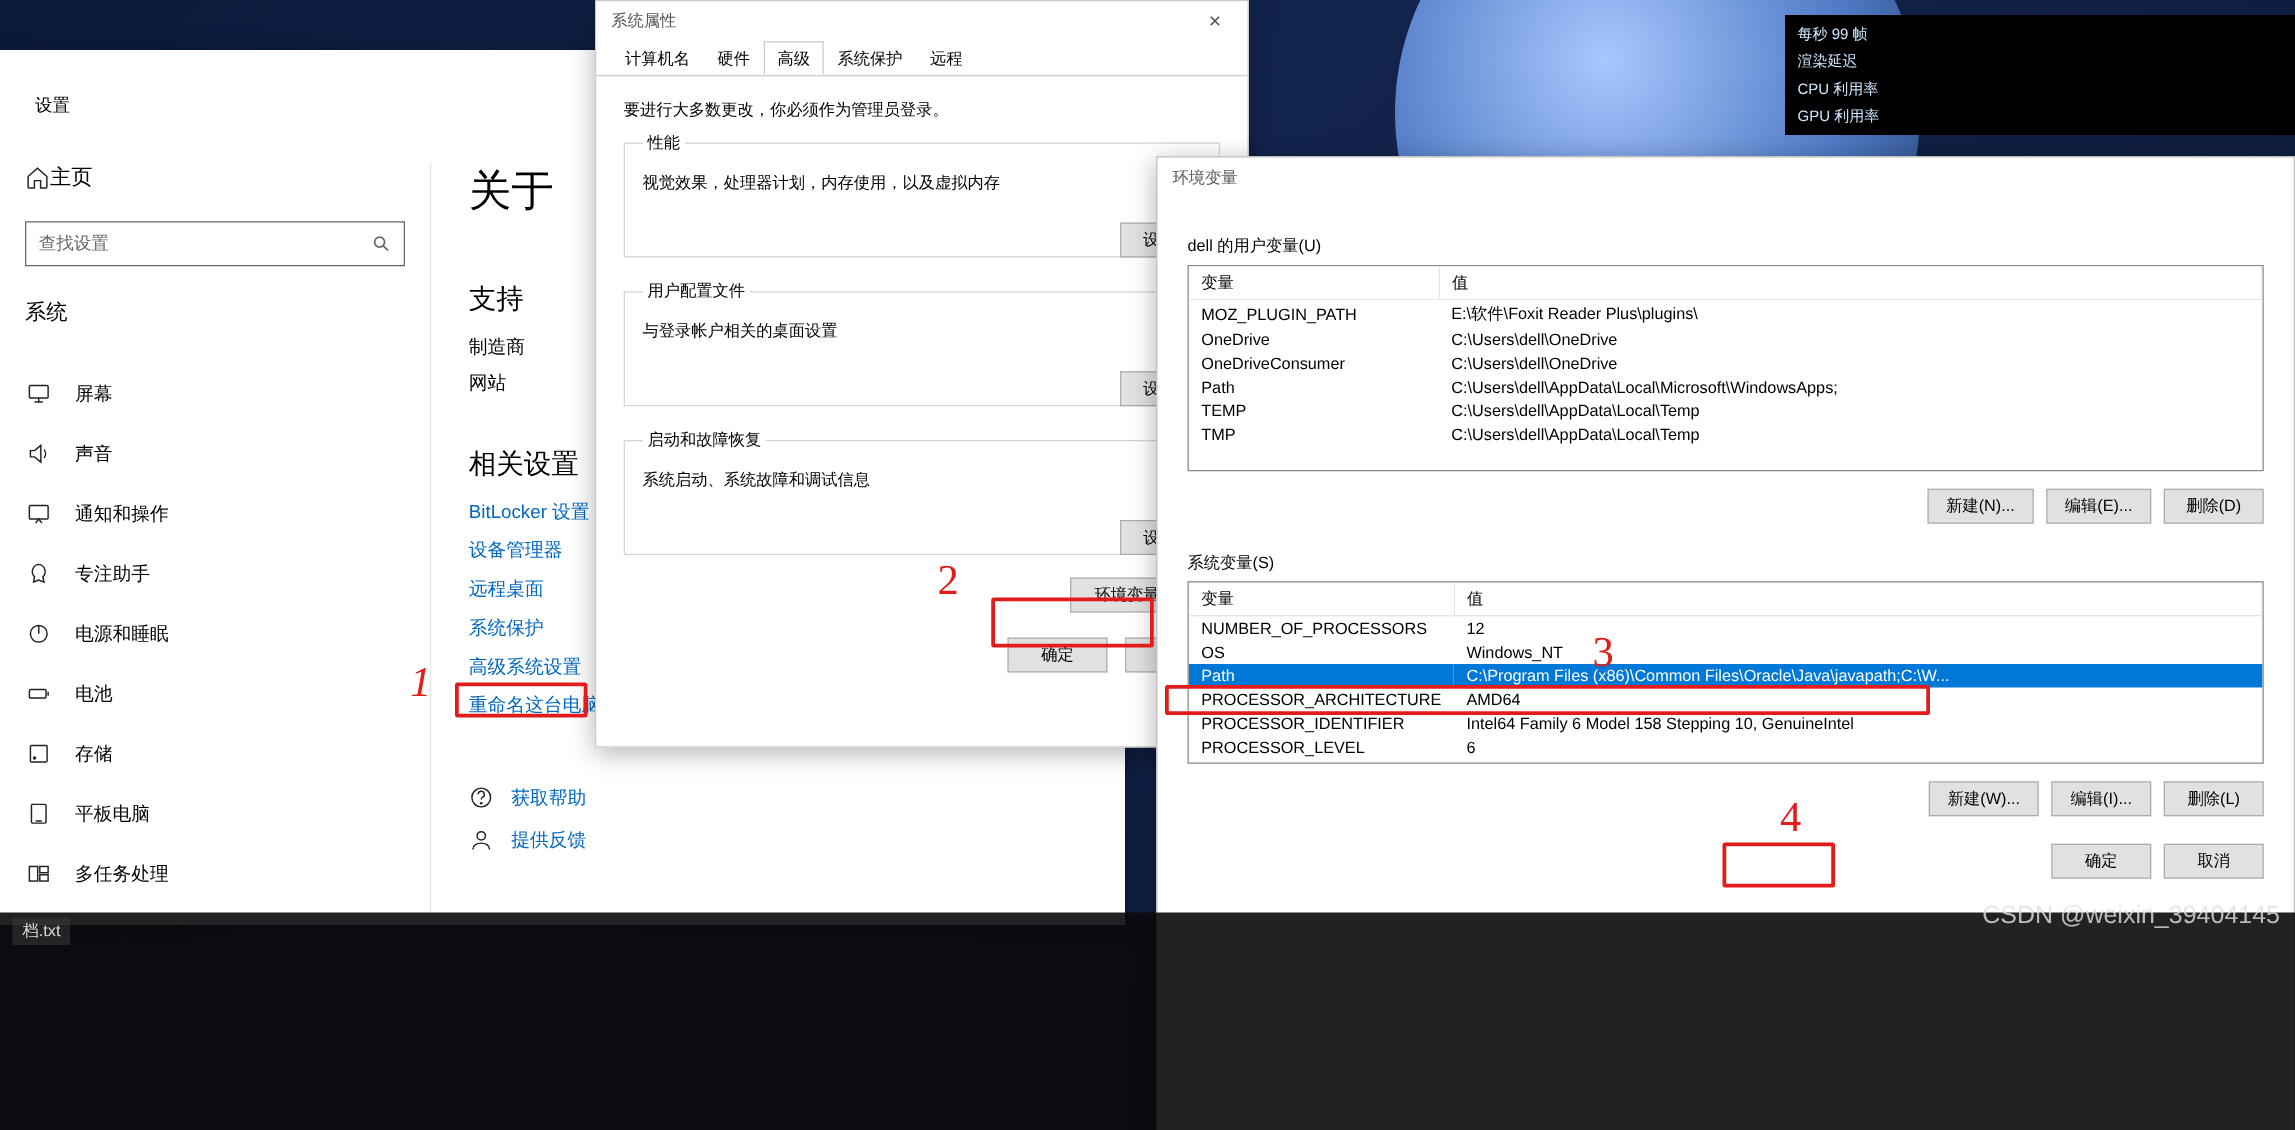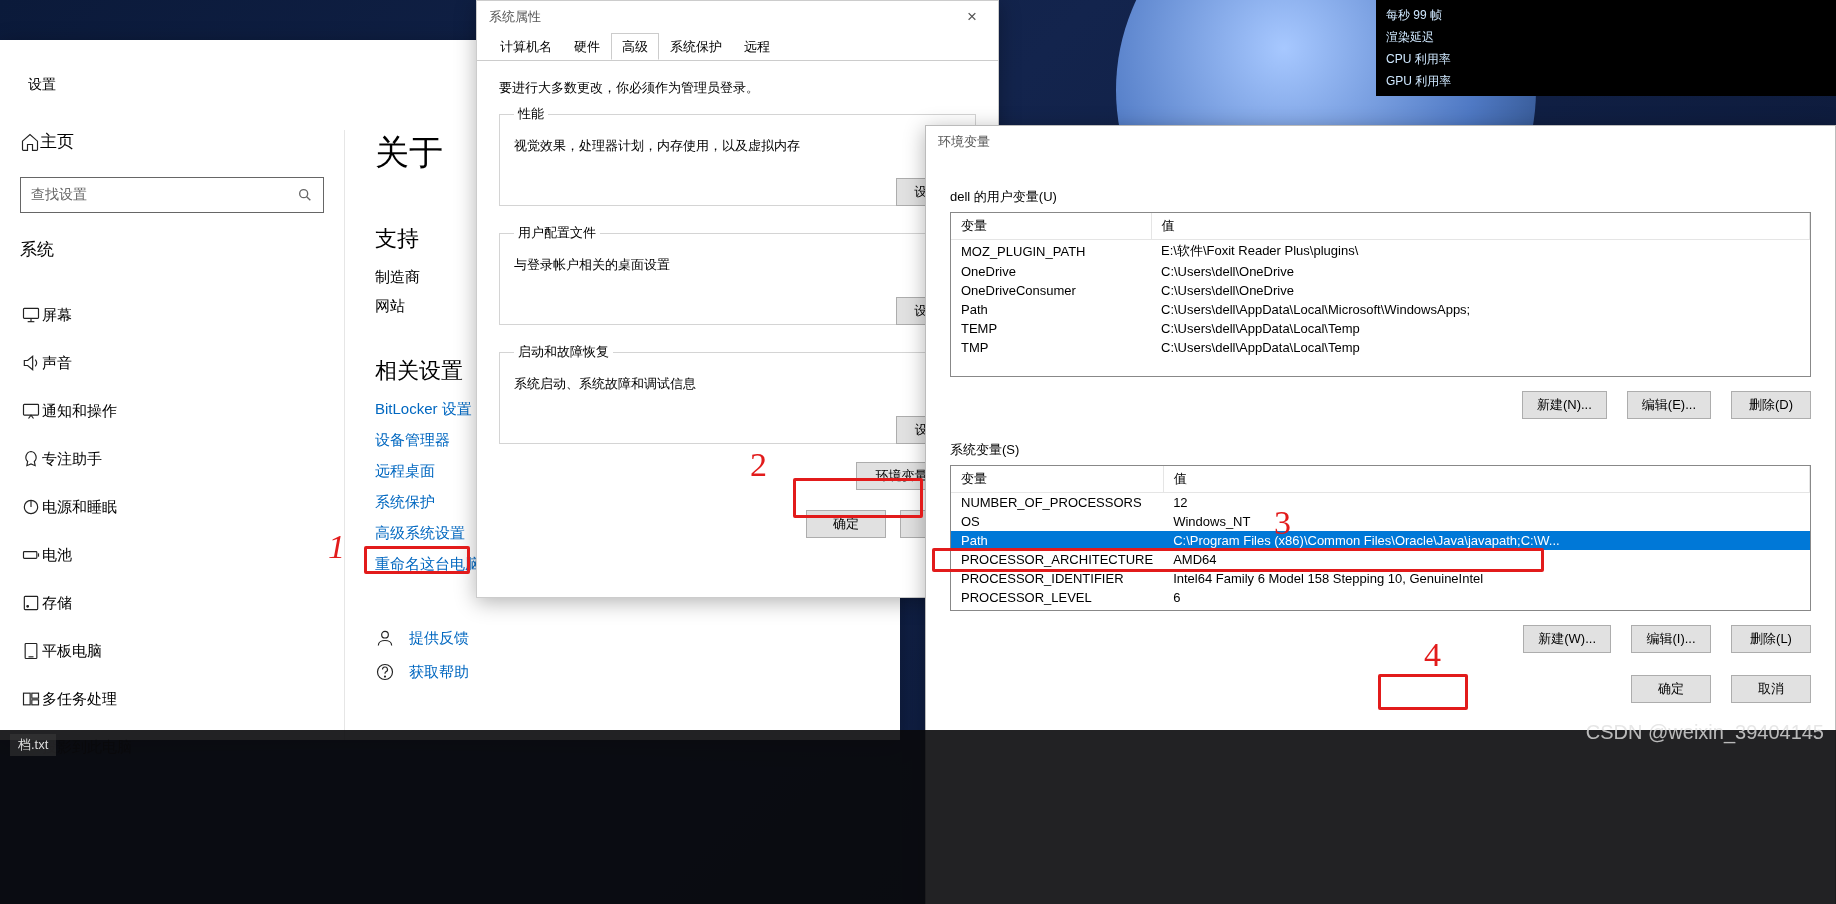--- a/index.html
+++ b/index.html
@@ -3,33 +3,33 @@
 <meta charset="utf-8">
 <style>
 * { margin:0; padding:0; box-sizing:border-box; font-family:"Microsoft YaHei","Segoe UI",sans-serif; }
 body { width:1836px; height:904px; background:#000; position:relative; overflow:hidden; font-size:14px; color:#000; }
 
 
 .desktop { position:absolute; inset:0; background:linear-gradient(135deg,#0b1a3a 0%,#13244d 40%,#0a1530 100%); }
 .desktop::after{content:"";position:absolute;top:-120px;right:300px;width:420px;height:420px;border-radius:50%;background:radial-gradient(circle at 40% 40%,#a7c8ff 0%,#4f79c4 55%,#1b355f 100%);filter:blur(.5px);}
 .taskbar { position:absolute; left:0; right:0; bottom:0; top:730px; background:rgba(10,10,12,.9); color:#fff; font-size:13px; padding:4px 10px; display:flex; align-items:flex-start; gap:40px; }
 .taskbar .file { background:rgba(60,60,60,.5); padding:2px 8px; color:#ddd;}
-.perf-overlay{position:absolute;top:0;right:0;width:460px;background:rgba(0,0,0,1);color:#cfe8ff;font-size:12px;padding:4px 10px;line-height:22px;text-align:left;}
+.perf-overlay{position:absolute;top:12px;right:0;width:408px;background:rgba(0,0,0,1);color:#cfe8ff;font-size:12px;padding:4px 10px;line-height:22px;text-align:left;}
 
 
 .win { position:absolute; background:#fff; border:1px solid #ccc; box-shadow:0 4px 20px rgba(0,0,0,.3); }
 .settings { left:0; top:40px; width:900px; height:700px; border:none; }
 .settings-header{height:90px;padding-left:28px;display:flex;align-items:center;font-size:14px;}
 .settings-body{display:flex;height:calc(100% - 90px);}
 .side{width:345px;border-right:1px solid #e6e6e6;padding:0 20px 20px 20px;}
 .search-box{display:flex;align-items:center;justify-content:space-between;width:100%;height:36px;border:1px solid #666;background:#fff;padding:0 10px;margin-bottom:25px;color:#666;font-size:14px;}
 .search-box svg{width:16px;height:16px;}
 .home-row{display:flex;align-items:center;margin-bottom:24px;font-size:17px;}
 .side-heading{font-weight:500;font-size:17px;margin-bottom:30px;}
-.side-item{display:flex;align-items:center;height:48px;font-size:15px;cursor:pointer;}
+.side-item{display:flex;align-items:center;gap:18px;height:48px;font-size:15px;cursor:pointer;}
 .side-item .icon{width:22px;height:22px;display:flex;align-items:center;justify-content:center;}
 .content{flex:1;padding:0 30px;}
 .content h1{font-size:34px;font-weight:400;margin-bottom:48px;}
 .content h2{font-size:22px;font-weight:400;margin:40px 0 14px;}
 .content .row{font-size:15px;margin:10px 0;}
 .link{color:#0067c0;cursor:pointer;font-size:15px;margin:12px 0;display:block;}
 .link-ico{display:flex;align-items:center;gap:14px;color:#0067c0;font-size:15px;margin:14px 0;}
 .redmark{position:absolute;border:3px solid #e21b1b;border-radius:2px;pointer-events:none;}
 .redtext{position:absolute;color:#e21b1b;font-size:34px;font-family:"Segoe Script",cursive;pointer-events:none;}
 
@@ -52,21 +52,21 @@
 
 .envvar{left:925px;top:125px;width:911px;height:780px;background:#fff;border:1px solid #bbb;}
 .ev-body{padding:14px 24px 10px;}
 .ev-section-label{font-size:13px;margin:16px 0 6px;}
 .ev-table-wrap{border:1px solid #888;height:165px;overflow:hidden;background:#fff;}
 .ev-table-wrap.sys{height:146px;}
 .ev-table{width:100%;border-collapse:collapse;font-size:13px;}
 .ev-table thead th{text-align:left;font-weight:400;padding:4px 10px;background:#fff;border-bottom:1px solid #e5e5e5;border-right:1px solid #e5e5e5;position:sticky;top:0;}
 .ev-table td{padding:2px 10px;white-space:nowrap;overflow:hidden;text-overflow:ellipsis;max-width:360px;}
 .ev-table tr.sel td{background:#0078d7;color:#fff;}
-.ev-btn-row{display:flex;justify-content:flex-end;gap:20px;margin:14px 0 22px;}
+.ev-btn-row{display:flex;justify-content:flex-end;gap:10px;margin:14px 0 22px;}
 
 
 .ico-svg{width:20px;height:20px;stroke:#222;stroke-width:1.4;fill:none;}
 .watermark{position:absolute;right:12px;bottom:160px;color:#e0e0e0;opacity:.8;font-size:20px;}
 </style>
 </head>
 <body>
 
 <div class="desktop"></div>
 
@@ -200,32 +200,32 @@
           <span class="link">BitLocker 设置</span>
           <span class="link">设备管理器</span>
           <span class="link">远程桌面</span>
           <span class="link">系统保护</span>
           <span class="link">高级系统设置</span>
           <span class="link">重命名这台电脑</span>
         </div>
       <div style="height:28px"></div>
       <div class="link-ico">
         <svg class="ico-svg" viewBox="0 0 24 24" stroke="#0067c0">
-            <circle cx="12" cy="8" r="4"></circle>
-            <path d="M4 21c0-4 4-6 8-6s8 2 8 6"></path>
-          </svg>
-        <span>提供反馈</span>
-      </div>
-      <div class="link-ico">
-        <svg class="ico-svg" viewBox="0 0 24 24" stroke="#0067c0">
             <circle cx="12" cy="12" r="9"></circle>
             <path d="M9 9a3 3 0 1 1 4 2.8c-.9.5-1 1-1 2.2"></path>
             <circle cx="12" cy="17.5" r=".6" fill="#0067c0"></circle>
           </svg>
         <span>获取帮助</span>
+      </div>
+      <div class="link-ico">
+        <svg class="ico-svg" viewBox="0 0 24 24" stroke="#0067c0">
+            <circle cx="12" cy="8" r="4"></circle>
+            <path d="M4 21c0-4 4-6 8-6s8 2 8 6"></path>
+          </svg>
+        <span>提供反馈</span>
       </div>
     </div>
   </div>
 </div>
 
 <div class="win sysprop">
   <div class="dlg-title">
     <span>系统属性</span>
     <span class="dlg-close">×</span>
   </div>

